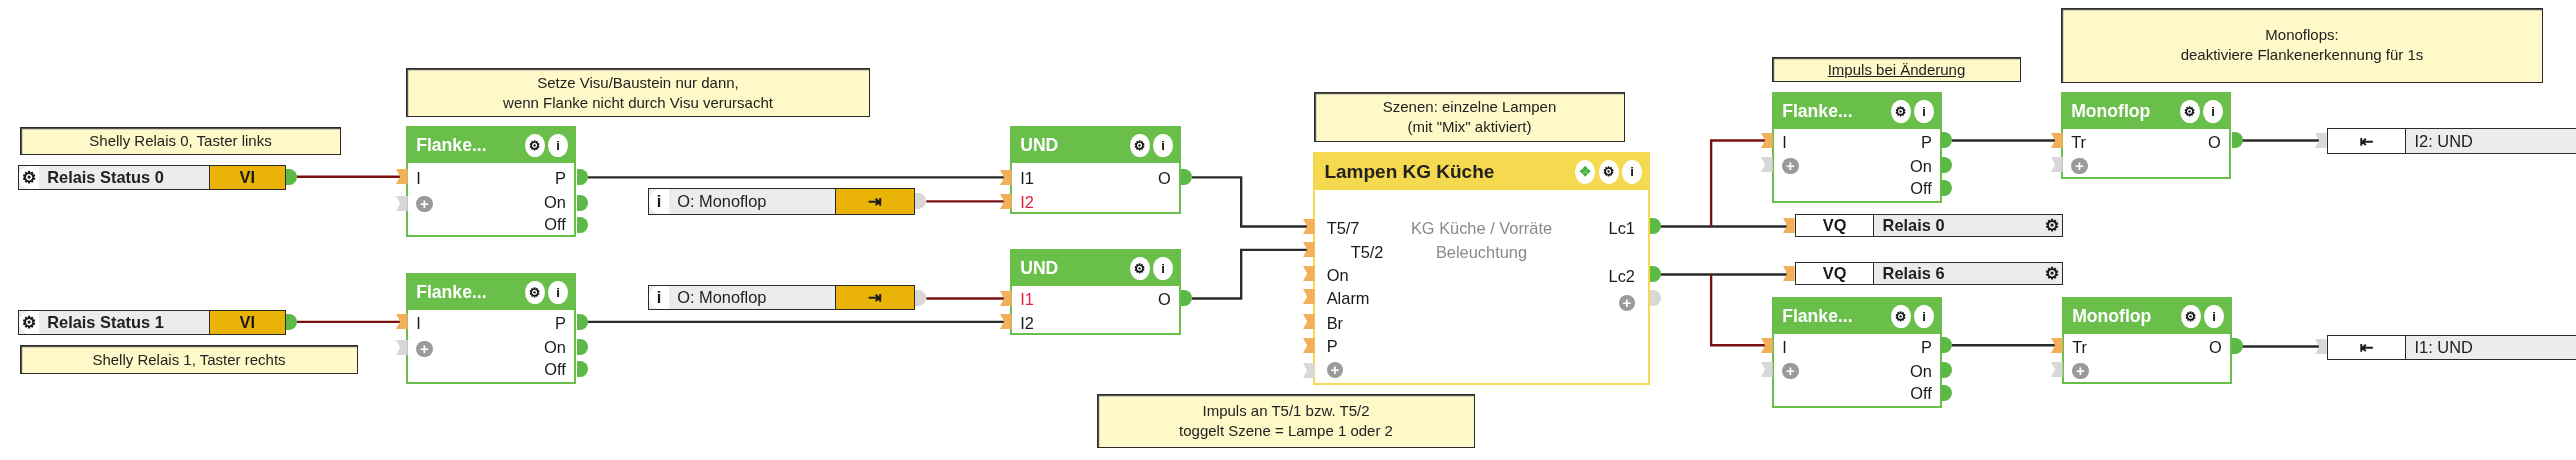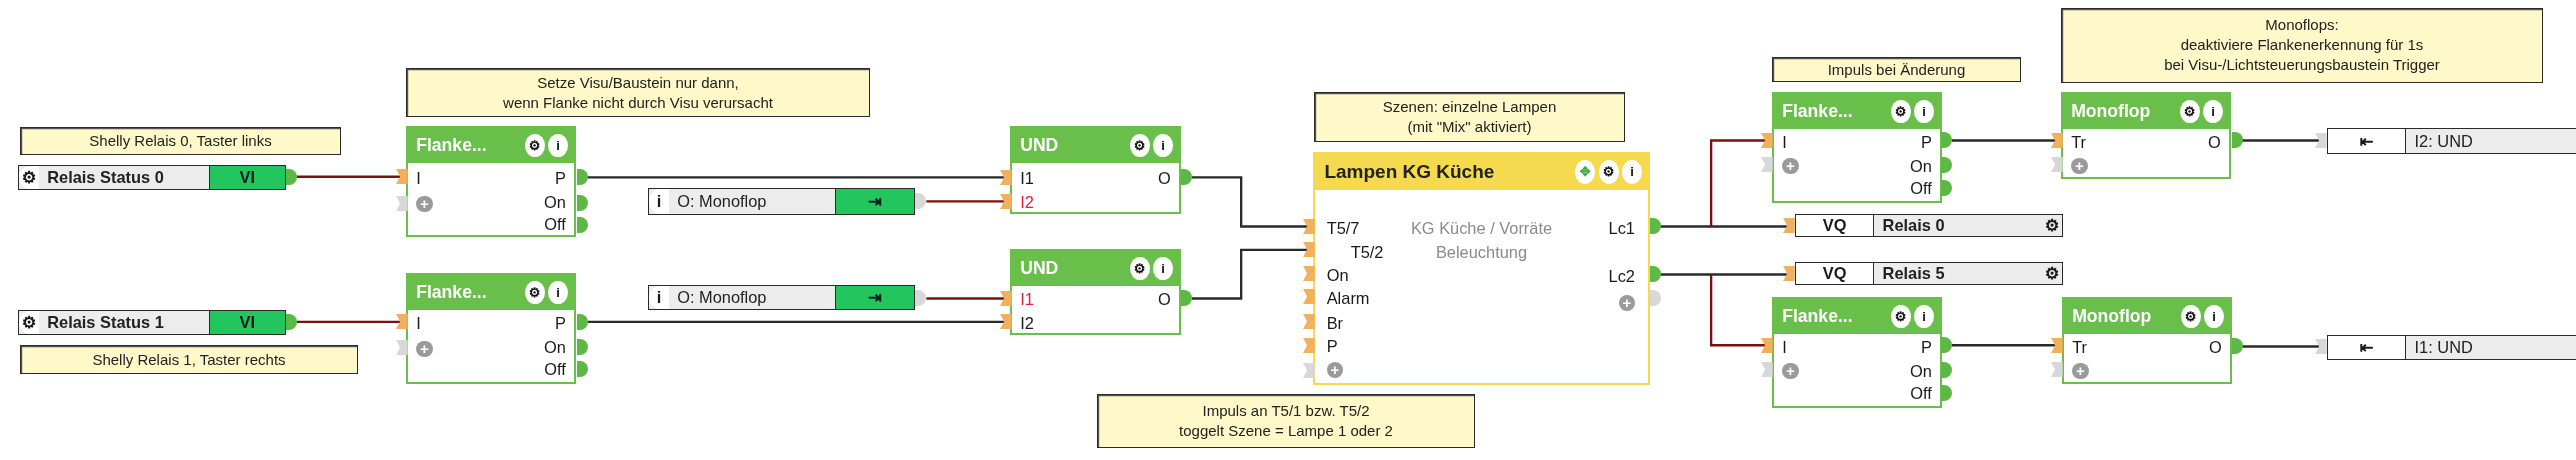--- a/index.html
+++ b/index.html
@@ -34,21 +34,21 @@
 
   .lamp { border:2.3px solid #f5d94e; background:#fff; }
   .lamp .hdr { background:#f5d94e; height:36px; display:flex; align-items:center; padding:0 5.9px 0 9.4px;
                font-size:19px; font-weight:bold; color:#222; }
   .lamp .sub { background:#ececec; height:24.6px; line-height:24.6px; text-align:center; font-size:16.4px; color:#333; }
   .lamp .desc { position:absolute; left:0; right:0; text-align:center; font-size:16.4px; color:#8a8a8a; line-height:23.4px; }
 
   
   .pill { border:1.8px solid #2a2a2a; background:#ececec; display:flex; align-items:stretch; font-size:16.4px; }
   .pill .cell { display:flex; align-items:center; padding:0 8.2px; white-space:nowrap; }
-  .pill .tag { background:#22c55e; border-left:1.8px solid #2a2a2a; justify-content:center; font-weight:bold;text-align:center; }
+  .pill .tag { background:#eab308; border-left:1.8px solid #2a2a2a; justify-content:center; font-weight:bold;text-align:center; }
   .pill .tagL { background:#fff; border-right:1.8px solid #2a2a2a; justify-content:center; font-weight:bold; }
   .pill .cap { width:20px; justify-content:center; padding:0; font-weight:bold; background:#fff; border-radius:11.7px 0 0 11.7px; }
   .pill .capR { width:20px; justify-content:center; padding:0; font-weight:bold; border-radius:0 11.7px 11.7px 0; }
   .pill .name { flex:1; font-weight:bold; color:#222; }
   .red { color:#e0203a; }
 </style>
 </head>
 <body>
 
 <svg class="wires" viewBox="0 0 4400 786" width="2576" height="460">
@@ -90,27 +90,26 @@
   <span>wenn Flanke nicht durch Visu verursacht</span>
 </div>
 <div class="abs note" style="left:1314px;top:92px;width:311px;height:50px;">
   <span>Szenen: einzelne Lampen</span>
   <span>(mit "Mix" aktiviert)</span>
 </div>
 <div class="abs note" style="left:1097px;top:394px;width:378px;height:54px;">
   <span>Impuls an T5/1 bzw. T5/2</span>
   <span>toggelt Szene = Lampe 1 oder 2</span>
 </div>
-<div class="abs note" style="left:1772px;top:57px;width:249px;height:25px;">
+<div class="abs note" style="left:1772px;top:57px;width:249px;height:25px;text-decoration:underline;">
   <span>Impuls bei Änderung</span>
 </div>
 <div class="abs note" style="left:2061px;top:7.6px;width:482px;height:75px;">
   <span>Monoflops:</span>
   <span>deaktiviere Flankenerkennung für 1s</span>
-  <span>bei Visu-/Lichtsteuerungsbaustein Trigger</span>
 </div>
 
 <div class="abs pill" style="left:18px;top:165px;width:268px;height:24.6px;">
   <div class="cell cap">⚙</div>
   <div class="cell name">Relais Status 0</div>
   <div class="cell tag" style="width:59px;">VI</div>
 </div>
 <div class="abs port-out" style="left:286px;top:169px;"></div>
 
 <div class="abs pill" style="left:18px;top:310px;width:268px;height:25px;">
@@ -231,21 +230,21 @@
 
 <div class="abs port-in" style="left:1783px;top:218px;"></div>
 <div class="abs pill" style="left:1795px;top:214px;width:268px;height:23.4px;">
   <div class="cell tagL" style="width:61px;">VQ</div>
   <div class="cell name">Relais 0</div>
   <div class="cell capR">⚙</div>
 </div>
 <div class="abs port-in" style="left:1783px;top:266px;"></div>
 <div class="abs pill" style="left:1795px;top:262px;width:268px;height:23.4px;">
   <div class="cell tagL" style="width:61px;">VQ</div>
-  <div class="cell name">Relais 5</div>
+  <div class="cell name">Relais 6</div>
   <div class="cell capR">⚙</div>
 </div>
 
 <div class="abs block" style="left:1772px;top:92px;width:170px;height:111px;">
   <div class="hdr">
     <span class="title">Flanke...</span>
     <span class="hbtn">⚙</span>
     <span class="hbtn">i</span>
   </div>
   <div class="row l" style="top:37px;">I</div>

